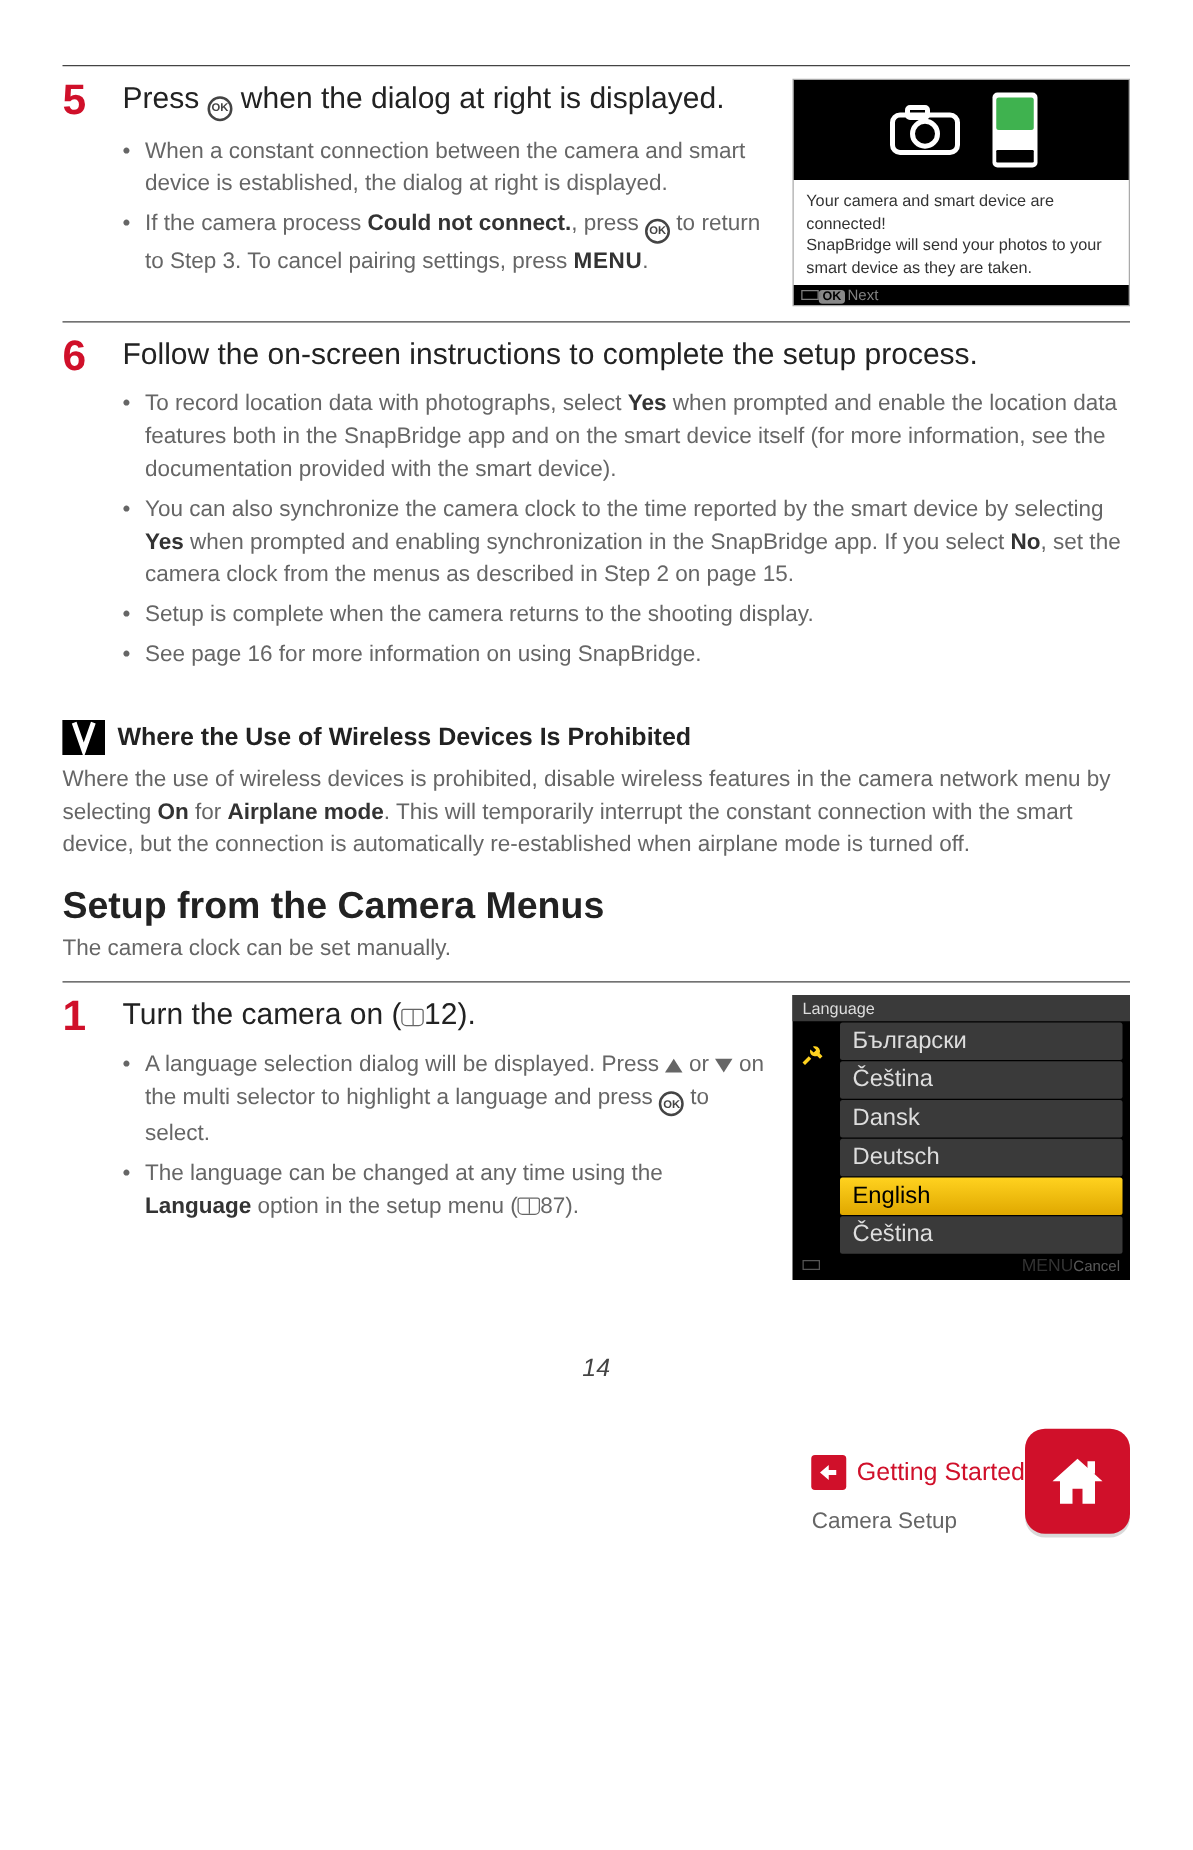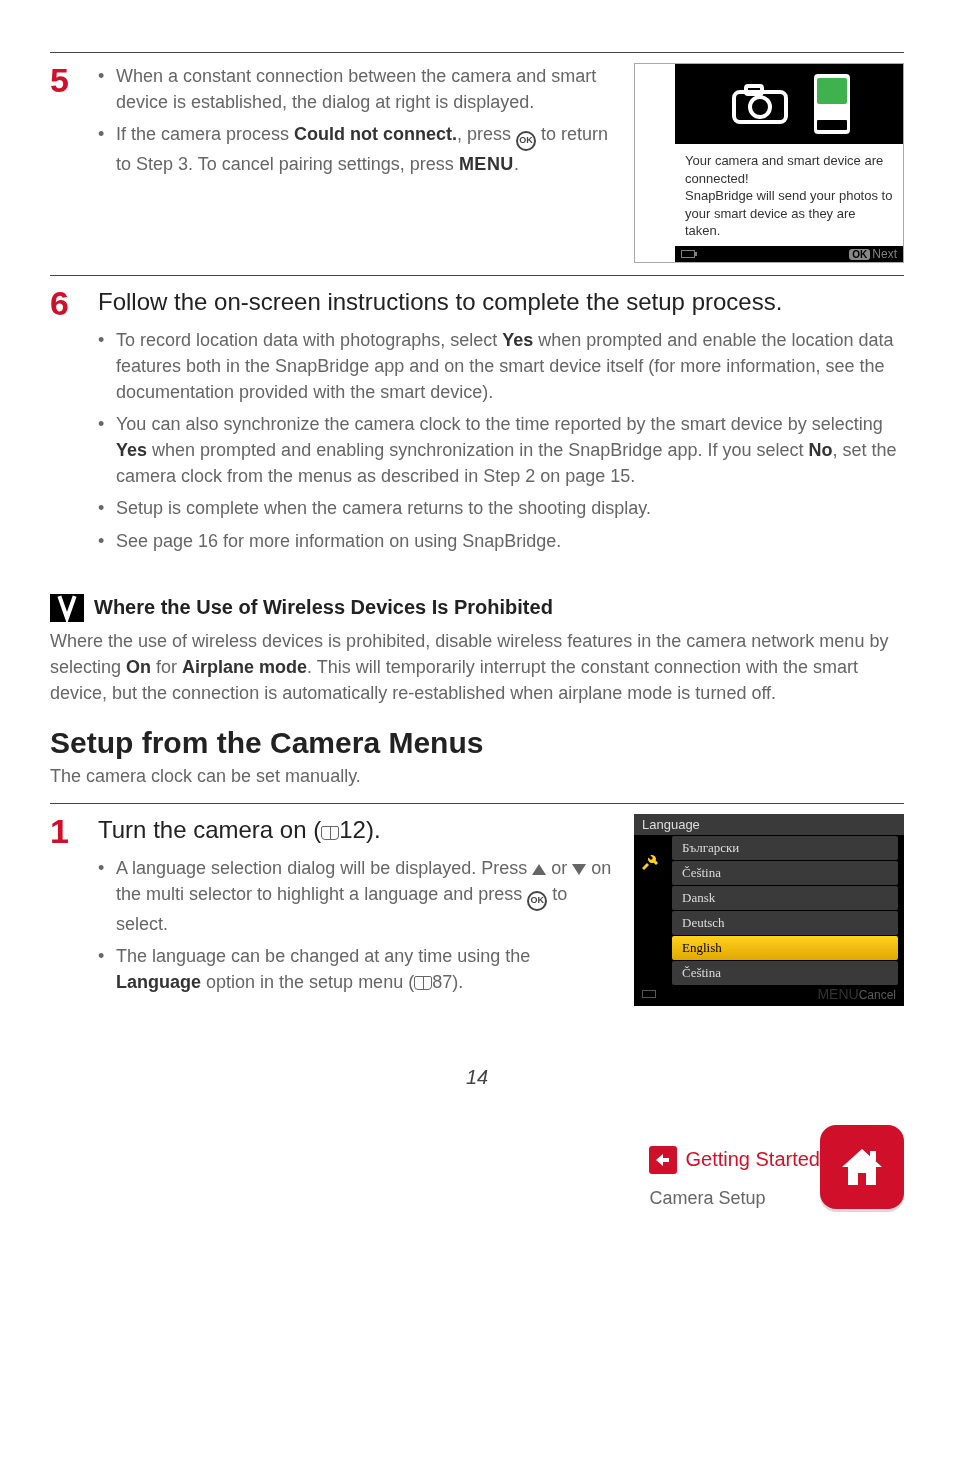--- a/index.html
+++ b/index.html
@@ -47,21 +47,20 @@
 
   .two-col { display: flex; gap: 18px; }
   .two-col .left { flex: 1; }
   .two-col .right { flex-shrink: 0; }
 
   
   .connect-box {
     width: 270px;
     border: 1px solid #aaa;
     font-size: 13px;
-    padding-left: 40px;
   }
   .connect-top {
     background: #000;
     height: 80px;
     display: flex;
     align-items: center;
     justify-content: center;
     gap: 22px;
   }
   .cam-icon svg { display:block; }
@@ -81,21 +80,21 @@
   .phone-icon::after {
     content: "";
     position: absolute;
     bottom: 4px; left: 3px; right: 3px; height: 10px;
     background: #000;
     border-radius: 1px;
   }
   .connect-msg { padding: 8px 10px 6px 10px; line-height: 1.35; color:#333; }
   .connect-bar {
     background: #000; color: #808080;
-    display: flex; align-items: center; justify-content: space-between;
+    display: flex; align-items: center; justify-content: flex-start;
     padding: 1px 6px; font-size: 12px;
   }
   .connect-bar .ok-pill {
     background:#888; color:#000; border-radius:3px; padding:0 3px; font-weight:700; font-size:10px; margin-right:2px;
   }
   .connect-bar .next-lab { color:#808080; }
   .battery { width:14px; height:8px; border:1px solid #808080; position:relative; display:inline-block; }
   .battery::after { content:""; position:absolute; right:-3px; top:1px; width:2px; height:4px; background:#808080; }
 
   
@@ -132,23 +131,22 @@
   .lang-shot .hdr {
     background:#3a3a3a; color:#ddd; padding:3px 8px; font-size:13px;
   }
   .lang-shot .rows { display:flex; }
   .lang-shot .iconcol {
     width: 32px; display:flex; flex-direction:column; align-items:center; padding-top:18px;
   }
   .lang-shot .iconcol .wr { color:#ffd21f; font-size:18px; }
   .lang-shot .listcol { flex:1; }
   .lang-shot .item {
-    background:#3a3a3a; color:#ddd; padding:4px 10px; margin:1px 6px; font-size:13px;
+    background:#3a3a3a; color:#ddd; padding:4px 10px; margin:1px 6px; font-size:19px;
     border-radius:2px;
-    font-family:Liberation Serif, serif;
   }
   .lang-shot .item.sel {
     background: linear-gradient(#ffd21f,#e0a800); color:#000; font-weight:500;
   }
   .lang-shot .footer-row { display:flex; justify-content:space-between; align-items:center; padding:0 8px 2px 8px;}
   .lang-shot .footer-row .batt { width:14px; height:8px; border:1px solid #555; position:relative; display:inline-block; }
   .ok-circle {
     display:inline-flex; align-items:center; justify-content:center;
     width:20px; height:20px; border:2px solid #444; border-radius:50%;
     font-size:9px; font-weight:700; color:#444; vertical-align:-3px;
@@ -185,20 +183,23 @@
 </style>
 </head>
 <body>
 
 <hr class="section-rule">
 <div class="two-col">
   <div class="left">
     <div class="step-row">
       <div class="step-num">5</div>
       <div class="step-body">
+        <div class="step-heading">
+          <span>Press </span><span class="ok-circle">OK</span><span> when the dialog at right is displayed.</span>
+        </div>
         <ul class="sublist">
           <li>When a constant connection between the camera and smart device is established, the dialog at right is displayed.</li>
           <li>
             <span>If the camera process </span><b>Could not connect.</b><span>, press </span><span class="ok-circle">OK</span><span> to return to Step 3. To cancel pairing settings, press </span><span class="menu-word">MENU</span><span>.</span>
           </li>
         </ul>
       </div>
     </div>
   </div>
   <div class="right">

